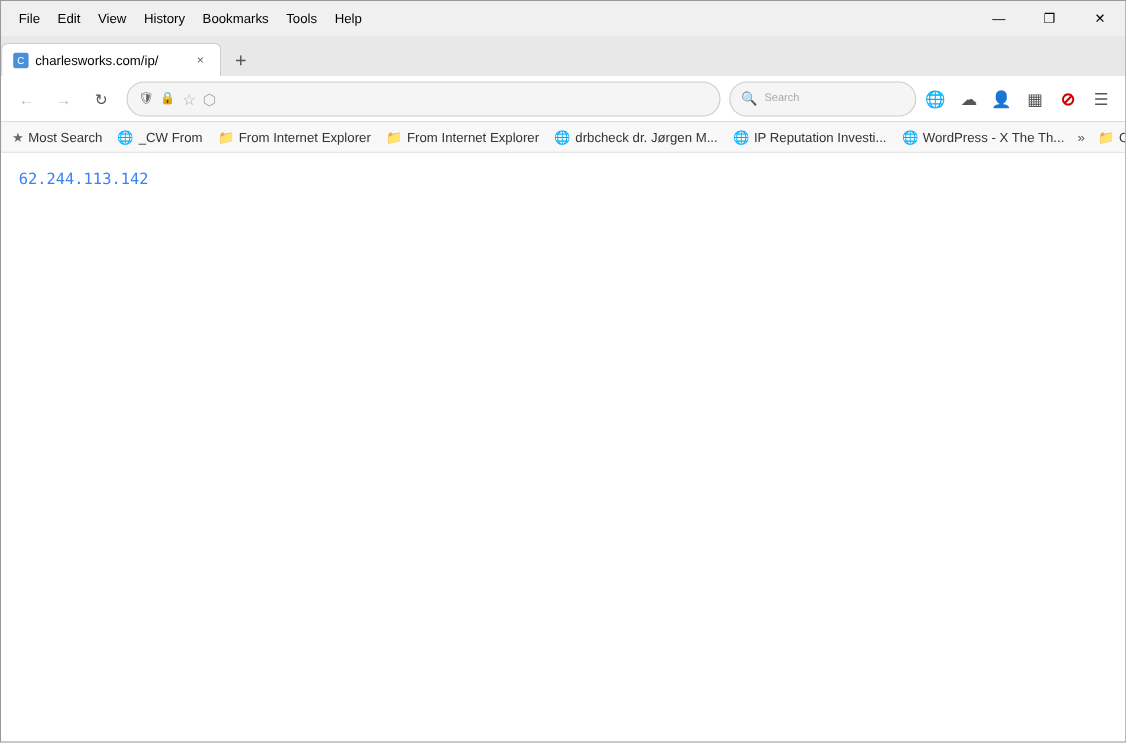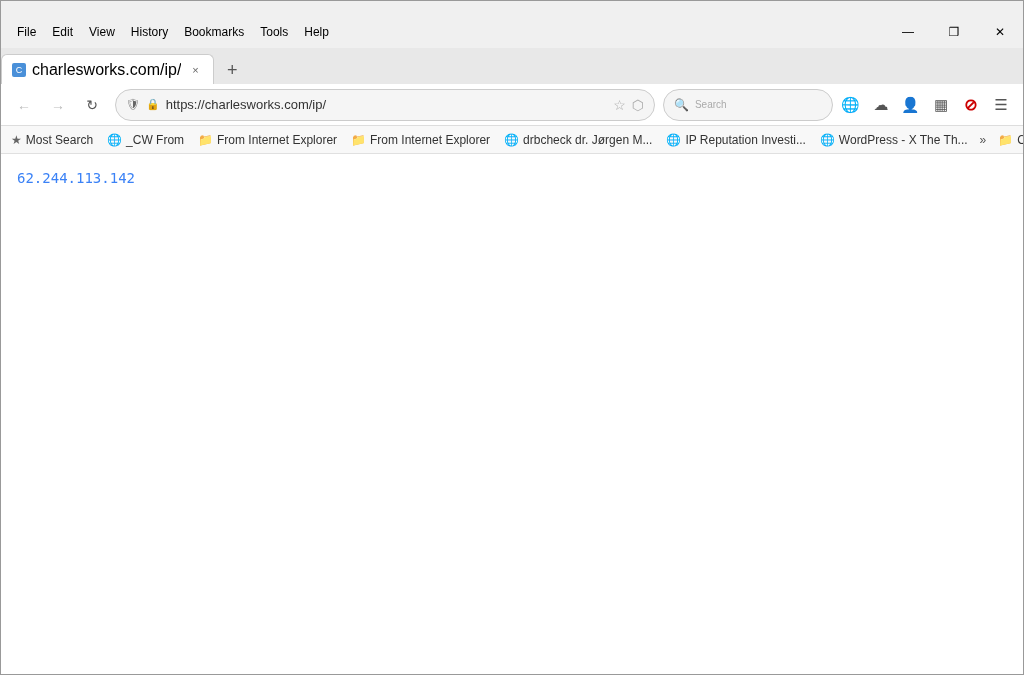--- a/index.html
+++ b/index.html
@@ -17,21 +17,20 @@
 
     
     .title-bar {
       height: 32px;
       background: #f0f0f0;
       display: flex;
       align-items: center;
       justify-content: space-between;
       padding: 0 0 0 8px;
       user-select: none;
-      margin-top: 15px;
     }
     .title-bar-menu {
       display: flex;
       align-items: center;
       gap: 0;
     }
     .menu-item {
       padding: 4px 8px;
       font-size: 12px;
       color: #000;
@@ -87,21 +86,21 @@
       justify-content: center;
       font-size: 9px;
       color: white;
       flex-shrink: 0;
     }
     .tab-title {
       flex: 1;
       overflow: hidden;
       text-overflow: ellipsis;
       white-space: nowrap;
-      font-size: 16px;
+      font-size: 12px;
     }
     .tab-close {
       width: 16px;
       height: 16px;
       border-radius: 50%;
       display: flex;
       align-items: center;
       justify-content: center;
       font-size: 11px;
       color: #666;
@@ -307,21 +306,20 @@
 </div>
 
 <div class="nav-bar">
   <button class="nav-btn disabled">←</button>
   <button class="nav-btn disabled">→</button>
   <button class="nav-btn">↻</button>
 
   <div class="url-bar-container">
     <span class="lock-icon">🛡</span>
     <span class="lock-icon">🔒</span>
-    <span class="url-text">https://charlesworks.com/ip/</span>
     <span class="url-star">☆</span>
     <span class="url-pocket">⬡</span>
   </div>
 
   <div class="search-bar">
     <span style="font-size:12px;color:#aaa;">🔍</span>
     <span class="search-bar-text">Search</span>
   </div>
 
   <div class="nav-right-icons">

